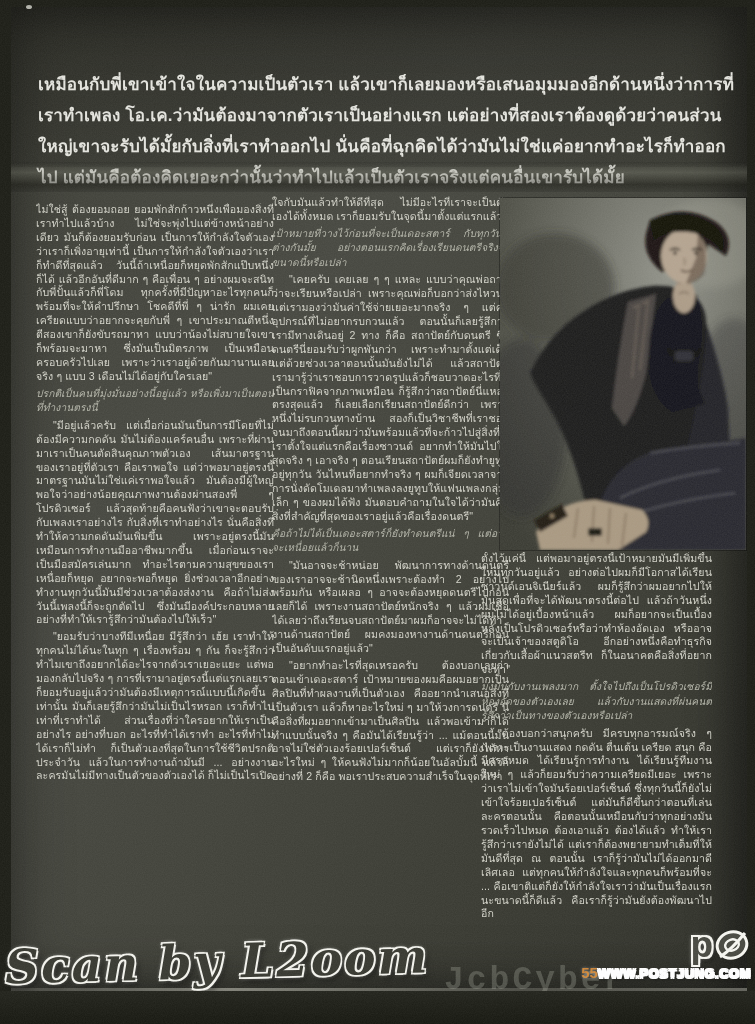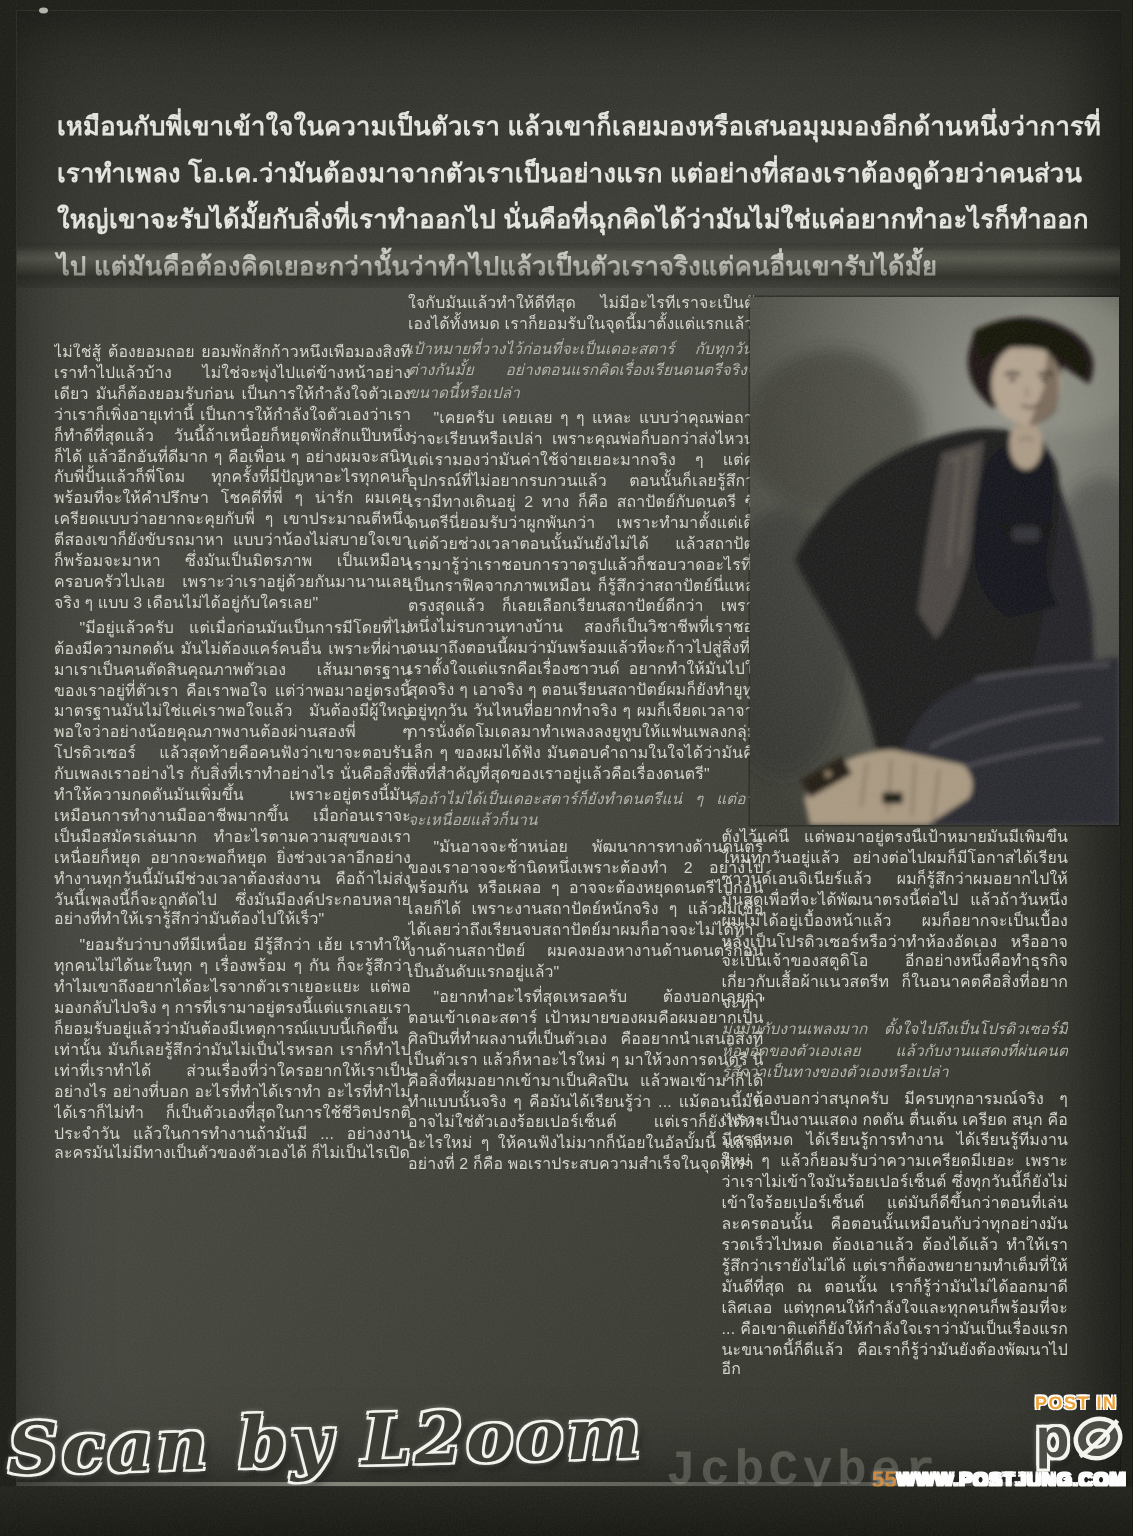--- a/index.html
+++ b/index.html
@@ -32,21 +32,21 @@
     position:absolute;color:#d4d4ca;font-size:10.6px;line-height:13.9px;
     text-align:justify;letter-spacing:.1px;overflow:hidden;
   }
   .col p{margin:0 0 3px 0;}
   .col p.quote{text-indent:1.6em;}
   .col p.quote.noindent{text-indent:0;}
   .col p.question{
     color:#b4b5a9;font-style:italic;font-size:10.2px;line-height:14.5px;
     margin:3px 0 3px 0;text-indent:0;
   }
-  .col1{left:25px;top:196px;width:238px;height:768px;margin-top:26px;}
+  .col1{left:25px;top:196px;width:238px;height:768px;}
   .col2{left:261px;top:189px;width:237px;height:775px;}
   .col3{left:470px;top:545px;width:231px;height:422px;}
   .photo{
     position:absolute;left:489px;top:191px;width:246px;height:352px;
     box-shadow:0 0 0 1px rgba(0,0,0,.35), inset 0 0 22px rgba(0,0,0,.4);
     overflow:hidden;background:#55564c;
   }
   .photo svg{display:block;width:100%;height:100%;}
   .scanline{
     position:absolute;left:0;top:981px;width:100%;height:3px;
@@ -97,20 +97,21 @@
 <div class="scan">
   <div class="page">
     <div class="page-top-shade"></div>
 
     <div class="intro">เหมือนกับพี่เขาเข้าใจในความเป็นตัวเรา แล้วเขาก็เลยมองหรือเสนอมุมมองอีกด้านหนึ่งว่าการที่เราทำเพลง โอ.เค.ว่ามันต้องมาจากตัวเราเป็นอย่างแรก แต่อย่างที่สองเราต้องดูด้วยว่าคนส่วนใหญ่เขาจะรับได้มั้ยกับสิ่งที่เราทำออกไป นั่นคือที่ฉุกคิดได้ว่ามันไม่ใช่แค่อยากทำอะไรก็ทำออกไป แต่มันคือต้องคิดเยอะกว่านั้นว่าทำไปแล้วเป็นตัวเราจริงแต่คนอื่นเขารับได้มั้ย</div>
 
     <div class="band"></div>
 
     <div class="col col1">
       <p class="quote noindent">ไม่ใช่สู้ ต้องยอมถอย ยอมพักสักก้าวหนึ่งเพื่อมองสิ่งที่เราทำไปแล้วบ้าง ไม่ใช่จะพุ่งไปแต่ข้างหน้าอย่างเดียว มันก็ต้องยอมรับก่อน เป็นการให้กำลังใจตัวเองว่าเราก็เพิ่งอายุเท่านี้ เป็นการให้กำลังใจตัวเองว่าเราก็ทำดีที่สุดแล้ว วันนี้ถ้าเหนื่อยก็หยุดพักสักแป๊บหนึ่งก็ได้ แล้วอีกอันที่ดีมาก ๆ คือเพื่อน ๆ อย่างผมจะสนิทกับพี่ปั้นแล้วก็พี่โดม ทุกครั้งที่มีปัญหาอะไรทุกคนก็พร้อมที่จะให้คำปรึกษา โชคดีที่พี่ ๆ น่ารัก ผมเคยเครียดแบบว่าอยากจะคุยกับพี่ ๆ เขาประมาณตีหนึ่งตีสองเขาก็ยังขับรถมาหา แบบว่าน้องไม่สบายใจเขาก็พร้อมจะมาหา ซึ่งมันเป็นมิตรภาพ เป็นเหมือนครอบครัวไปเลย เพราะว่าเราอยู่ด้วยกันมานานเลยจริง ๆ แบบ 3 เดือนไม่ได้อยู่กับใครเลย"</p>
+      <p class="question">ปรกติเป็นคนที่มุ่งมั่นอย่างนี้อยู่แล้ว หรือเพิ่งมาเป็นตอนที่ทำงานตรงนี้</p>
       <p class="quote">"มีอยู่แล้วครับ แต่เมื่อก่อนมันเป็นการมีโดยที่ไม่ต้องมีความกดดัน มันไม่ต้องแคร์คนอื่น เพราะที่ผ่านมาเราเป็นคนตัดสินคุณภาพตัวเอง เส้นมาตรฐานของเราอยู่ที่ตัวเรา คือเราพอใจ แต่ว่าพอมาอยู่ตรงนี้มาตรฐานมันไม่ใช่แค่เราพอใจแล้ว มันต้องมีผู้ใหญ่พอใจว่าอย่างน้อยคุณภาพงานต้องผ่านสองพี่ ๆ โปรดิวเซอร์ แล้วสุดท้ายคือคนฟังว่าเขาจะตอบรับกับเพลงเราอย่างไร กับสิ่งที่เราทำอย่างไร นั่นคือสิ่งที่ทำให้ความกดดันมันเพิ่มขึ้น เพราะอยู่ตรงนี้มันเหมือนการทำงานมืออาชีพมากขึ้น เมื่อก่อนเราจะเป็นมือสมัครเล่นมาก ทำอะไรตามความสุขของเรา เหนื่อยก็หยุด อยากจะพอก็หยุด ยิ่งช่วงเวลาอีกอย่างทำงานทุกวันนี้มันมีช่วงเวลาต้องส่งงาน คือถ้าไม่ส่งวันนี้เพลงนี้ก็จะถูกตัดไป ซึ่งมันมีองค์ประกอบหลายอย่างที่ทำให้เรารู้สึกว่ามันต้องไปให้เร็ว"</p>
       <p class="quote">"ยอมรับว่าบางทีมีเหนื่อย มีรู้สึกว่า เฮ้ย เราทำให้ทุกคนไม่ได้นะในทุก ๆ เรื่องพร้อม ๆ กัน ก็จะรู้สึกว่าทำไมเขาถึงอยากได้อะไรจากตัวเราเยอะแยะ แต่พอมองกลับไปจริง ๆ การที่เรามาอยู่ตรงนี้แต่แรกเลยเราก็ยอมรับอยู่แล้วว่ามันต้องมีเหตุการณ์แบบนี้เกิดขึ้นเท่านั้น มันก็เลยรู้สึกว่ามันไม่เป็นไรหรอก เราก็ทำไปเท่าที่เราทำได้ ส่วนเรื่องที่ว่าใครอยากให้เราเป็นอย่างไร อย่างที่บอก อะไรที่ทำได้เราทำ อะไรที่ทำไม่ได้เราก็ไม่ทำ ก็เป็นตัวเองที่สุดในการใช้ชีวิตปรกติประจำวัน แล้วในการทำงานถ้ามันมี ... อย่างงานละครมันไม่มีทางเป็นตัวของตัวเองได้ ก็ไม่เป็นไรเปิด</p>
     </div>
 
     <div class="col col2">
       <p class="quote noindent">ใจกับมันแล้วทำให้ดีที่สุด ไม่มีอะไรที่เราจะเป็นตัวเองได้ทั้งหมด เราก็ยอมรับในจุดนี้มาตั้งแต่แรกแล้ว"</p>
       <p class="question">เป้าหมายที่วางไว้ก่อนที่จะเป็นเดอะสตาร์ กับทุกวันนี้ต่างกันมั้ย อย่างตอนแรกคิดเรื่องเรียนดนตรีจริงจังขนาดนี้หรือเปล่า</p>
       <p class="quote">"เคยครับ เคยเลย ๆ ๆ แหละ แบบว่าคุณพ่อถามว่าจะเรียนหรือเปล่า เพราะคุณพ่อก็บอกว่าส่งไหวนะ แต่เรามองว่ามันค่าใช้จ่ายเยอะมากจริง ๆ แต่ค่าอุปกรณ์ที่ไม่อยากรบกวนแล้ว ตอนนั้นก็เลยรู้สึกว่าเรามีทางเดินอยู่ 2 ทาง ก็คือ สถาปัตย์กับดนตรี ซึ่งดนตรีนี่ยอมรับว่าผูกพันกว่า เพราะทำมาตั้งแต่เด็ก แต่ด้วยช่วงเวลาตอนนั้นมันยังไม่ได้ แล้วสถาปัตย์เรามารู้ว่าเราชอบการวาดรูปแล้วก็ชอบวาดอะไรที่เป็นกราฟิคจากภาพเหมือน ก็รู้สึกว่าสถาปัตย์นี่แหละตรงสุดแล้ว ก็เลยเลือกเรียนสถาปัตย์ดีกว่า เพราะหนึ่งไม่รบกวนทางบ้าน สองก็เป็นวิชาชีพที่เราชอบ จนมาถึงตอนนี้ผมว่ามันพร้อมแล้วที่จะก้าวไปสู่สิ่งที่เราตั้งใจแต่แรกคือเรื่องซาวนด์ อยากทำให้มันไปให้สุดจริง ๆ เอาจริง ๆ ตอนเรียนสถาปัตย์ผมก็ยังทำยูทูบอยู่ทุกวัน วันไหนที่อยากทำจริง ๆ ผมก็เจียดเวลาจากการนั่งดัดโมเดลมาทำเพลงลงยูทูบให้แฟนเพลงกลุ่มเล็ก ๆ ของผมได้ฟัง มันตอบคำถามในใจได้ว่ามันคือสิ่งที่สำคัญที่สุดของเราอยู่แล้วคือเรื่องดนตรี"</p>
       <p class="question">คือถ้าไม่ได้เป็นเดอะสตาร์ก็ยังทำดนตรีแน่ ๆ แต่อาจจะเหนื่อยแล้วก็นาน</p>
       <p class="quote">"มันอาจจะช้าหน่อย พัฒนาการทางด้านดนตรีของเราอาจจะช้านิดหนึ่งเพราะต้องทำ 2 อย่างไปพร้อมกัน หรือเผลอ ๆ อาจจะต้องหยุดดนตรีไปก่อนเลยก็ได้ เพราะงานสถาปัตย์หนักจริง ๆ แล้วผมเชื่อได้เลยว่าถึงเรียนจบสถาปัตย์มาผมก็อาจจะไม่ได้ทำงานด้านสถาปัตย์ ผมคงมองหางานด้านดนตรีก่อนเป็นอันดับแรกอยู่แล้ว"</p>
@@ -185,21 +186,20 @@
     <div class="scanline"></div>
   </div>
 
   <div class="speck"></div>
 
   <div class="wm-faint">JcbCyber</div>
 
   <div class="wm-scan">Scan by L2oom</div>
 
   <div class="pj">
-    <div class="pj-tag">POST IN</div>
     <div class="pj-row">
       <span class="pj-word">p</span>
       <span class="pj-o">
         <svg viewBox="0 0 36 36">
           <ellipse cx="18" cy="18" rx="15" ry="13" fill="#474840" stroke="#f6f6f0" stroke-width="3" transform="rotate(-18 18 18)"></ellipse>
           <path d="M6,30 Q18,22 31,6" stroke="#f6f6f0" stroke-width="3" fill="none"></path>
           <ellipse cx="18" cy="18" rx="7" ry="5.5" fill="none" stroke="#f6f6f0" stroke-width="2.4" transform="rotate(-18 18 18)"></ellipse>
         </svg>
       </span>
     </div>

